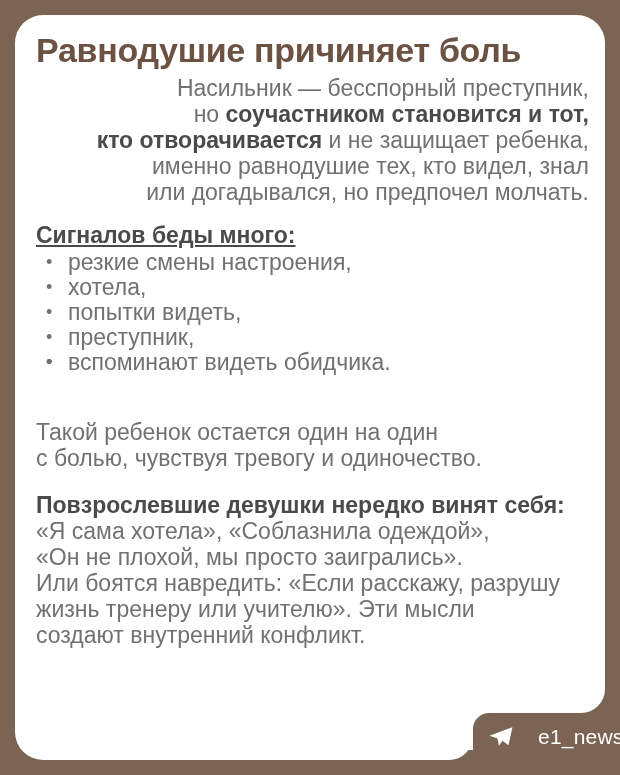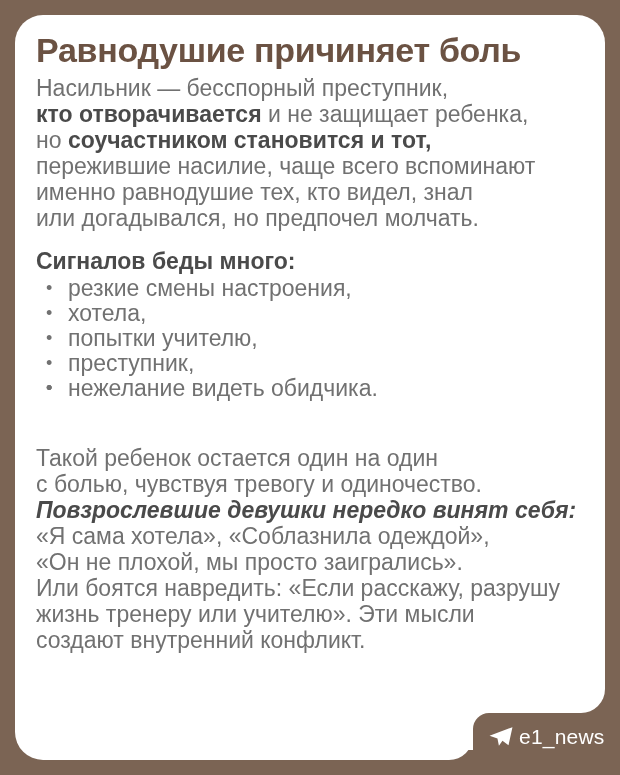--- a/index.html
+++ b/index.html
@@ -38,83 +38,82 @@
     background:var(--card);
     z-index:3;
   }
   .badge{
     position:absolute;right:0;bottom:0;width:147px;height:62px;
     background:var(--background);
     border-top-left-radius:16px;
     z-index:4;
   }
   .badge-inner{
-    height:47px;display:flex;align-items:center;padding-left:14px;gap:4px;
+    height:47px;display:flex;align-items:center;padding-left:14px;gap:23px;
   }
   .plane{width:28px;height:25px;fill:var(--badge-text);flex:0 0 auto;}
   .badge-label{
     color:var(--badge-text);font-size:21px;line-height:1;letter-spacing:.2px;
   }
 
   .content{
     position:absolute;left:15px;top:15px;right:15px;bottom:15px;
     padding:16px 16px 4px 21px;
     z-index:2;
   }
   .title{
     color:var(--title);
     font-size:34px;font-weight:bold;line-height:38px;letter-spacing:-.3px;
     white-space:nowrap;
   }
   .para{color:var(--body-text);font-size:23px;}
   .line{line-height:26px;white-space:nowrap;}
   .b{font-weight:bold;color:var(--bold-text);}
-  #p1{margin-top:6px;}
+  #p1{margin-top:6px;text-align:right;}
   .subhead{
     color:var(--bold-text);font-size:23px;font-weight:bold;line-height:26px;
     white-space:nowrap;
   }
-  #h-signals{margin-top:17px;}
+  #h-signals{margin-top:17px;text-decoration:underline;}
   #signals{margin-top:2px;list-style:none;}
   #signals li{
     position:relative;padding-left:32px;line-height:25px;
     color:var(--body-text);font-size:23px;white-space:nowrap;
   }
   #signals .bullet{
     position:absolute;left:10px;top:0;font-size:18px;line-height:25px;
   }
   #p2{margin-top:44px;}
-  #h-girls{font-style:italic;}
+  #h-girls{margin-top:21px;}
 </style>
 </head>
 <body>
 
 <div class="page">
   <div class="card-main"></div>
   <div class="card-lower"></div>
 
   <div class="content">
     <h1 class="title">Равнодушие причиняет боль</h1>
     <div class="para" id="p1">
         <div class="line"><span>Насильник — бесспорный преступник,</span></div>
+        <div class="line"><span>но </span><span class="b">соучастником становится и тот,</span></div>
         <div class="line"><span class="b">кто отворачивается</span><span> и не защищает ребенка,</span></div>
-        <div class="line"><span>но </span><span class="b">соучастником становится и тот,</span></div>
-        <div class="line"><span>пережившие насилие, чаще всего вспоминают</span></div>
         <div class="line"><span>именно равнодушие тех, кто видел, знал</span></div>
         <div class="line"><span>или догадывался, но предпочел молчать.</span></div>
       </div>
     <h2 class="subhead" id="h-signals">Сигналов беды много:</h2>
     <ul id="signals">
         <li><span class="bullet">•</span><span>резкие смены настроения,</span></li>
         <li><span class="bullet">•</span><span>хотела,</span></li>
-        <li><span class="bullet">•</span><span>попытки учителю,</span></li>
+        <li><span class="bullet">•</span><span>попытки видеть,</span></li>
         <li><span class="bullet">•</span><span>преступник,</span></li>
         <li><span class="bullet">•</span></li>
         <li><span class="bullet">•</span></li>
-        <li><span class="bullet">•</span><span>нежелание видеть обидчика.</span></li>
+        <li><span class="bullet">•</span><span>вспоминают видеть обидчика.</span></li>
       </ul>
     <div class="para" id="p2">
         <div class="line">Такой ребенок остается один на один</div>
         <div class="line">с болью, чувствуя тревогу и одиночество.</div>
       </div>
     <h2 class="subhead" id="h-girls">Повзрослевшие девушки нередко винят себя:</h2>
     <div class="para" id="p3">
         <div class="line">«Я сама хотела», «Соблазнила одеждой»,</div>
         <div class="line">«Он не плохой, мы просто заигрались».</div>
         <div class="line">Или боятся навредить: «Если расскажу, разрушу</div>

